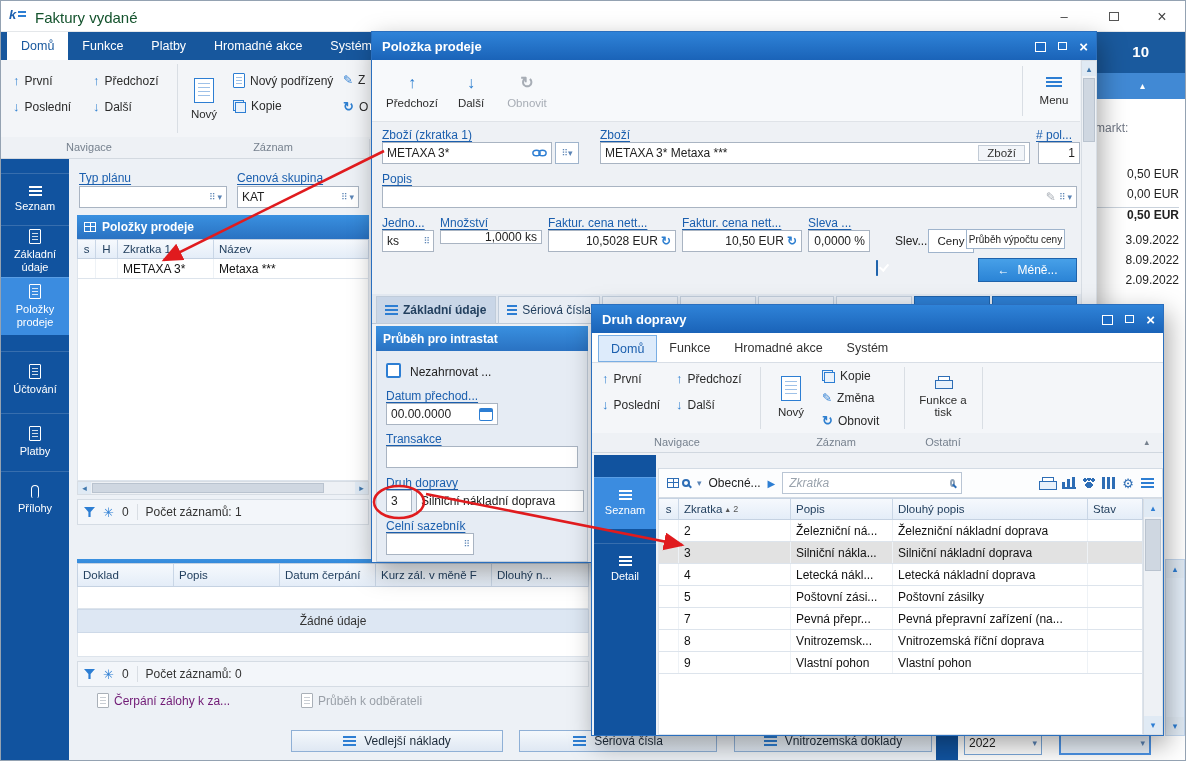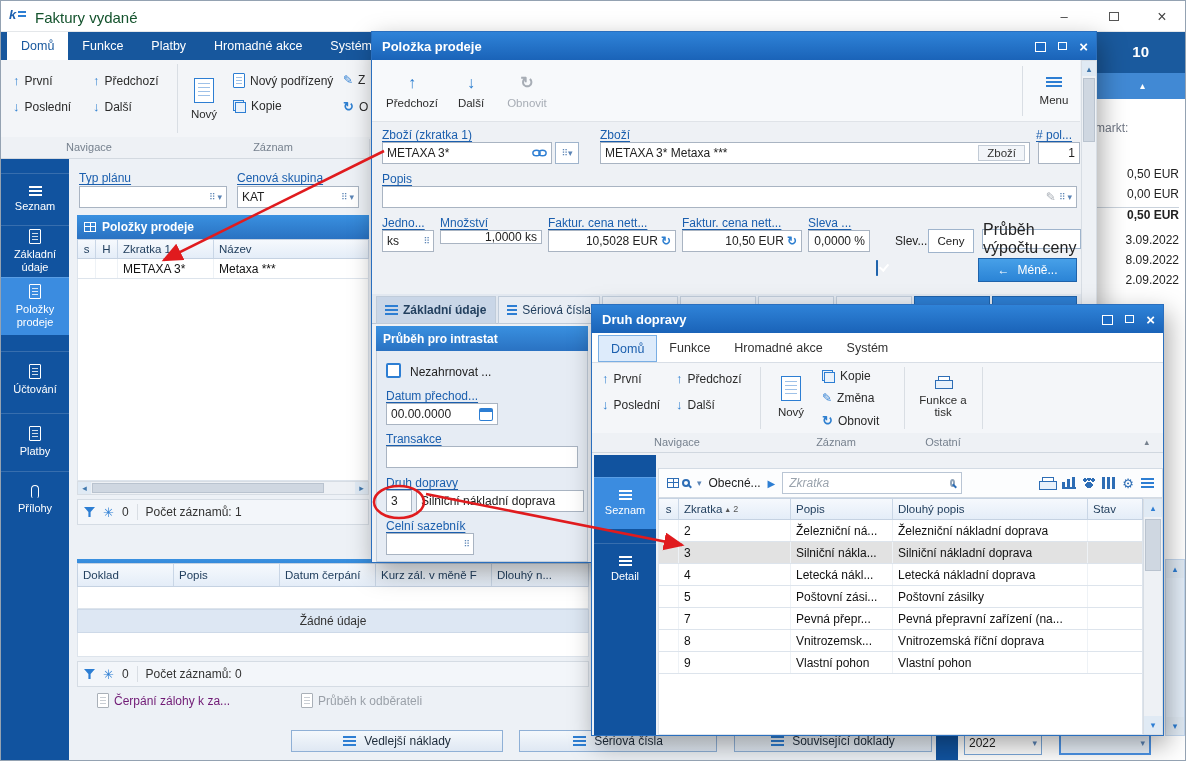--- a/index.html
+++ b/index.html
@@ -274,21 +274,21 @@
   <div class="a btn3" style="left:290px;top:729px;width:212px;height:22px">
       <span class="ic ic-bars"></span>
       <span>Vedlejší náklady</span>
     </div>
   <div class="a btn3" style="left:518px;top:729px;width:198px;height:22px">
       <span class="ic ic-bars"></span>
       <span>Sériová čísla</span>
     </div>
   <div class="a btn3" style="left:733px;top:729px;width:198px;height:22px">
       <span class="ic ic-bars"></span>
-      <span>Související doklady</span>
+      <span>Vnitrozemská doklady</span>
     </div>
 
   <div class="a" style="left:935px;top:31px;width:22px;height:730px;background:#11539f"></div>
   <div class="a" style="left:957px;top:31px;width:227px;height:41px;background:#1a5a9e">
     <span class="a" style="right:36px;top:11px;color:#fff;font-weight:bold;font-size:15px">10</span>
     <span class="a ic-pop" style="right:12px;top:16px"></span>
   </div>
   <div class="a" style="left:957px;top:72px;width:227px;height:26px;background:#4189d4">
     <span class="a" style="right:40px;top:7px;color:#fff;font-size:10px">▴</span>
   </div>
@@ -402,21 +402,21 @@
       </div>
     <span class="a lbl" style="left:436px;top:184px">Sleva ...</span>
     <div class="a inp" style="left:436px;top:198px;width:62px;height:22px">
         <span class="tx r">0,0000 %</span>
       </div>
     <span class="a cb" style="left:504px;top:201px"></span>
     <span class="a" style="left:523px;top:202px">Slev...</span>
     <div class="a btn" style="left:556px;top:197px;width:46px;height:24px">
         <span>Ceny</span>
       </div>
-    <div class="a btn" style="left:610px;top:197px;width:99px;height:20px;font-size:16px">
+    <div class="a btn" style="left:594px;top:197px;width:99px;height:20px;font-size:10px">
         <span>Průběh výpočtu ceny</span>
       </div>
     <div class="a" style="left:606px;top:226px;width:99px;height:24px;background:linear-gradient(#47a0e8,#2b84d6);border:1px solid #1f63ab;display:flex;align-items:center;justify-content:center;gap:8px;color:#fff">
         <span>←</span>
         <span>Méně...</span>
       </div>
 
     <div class="a" style="left:0;top:262px;width:709px;height:30px;background:#e2e8f0;border-bottom:1px solid #b9c5d4">
       <div class="a tabp sel" style="left:4px;top:2px;width:120px;height:28px">
           <span class="ic ic-bars"></span>

